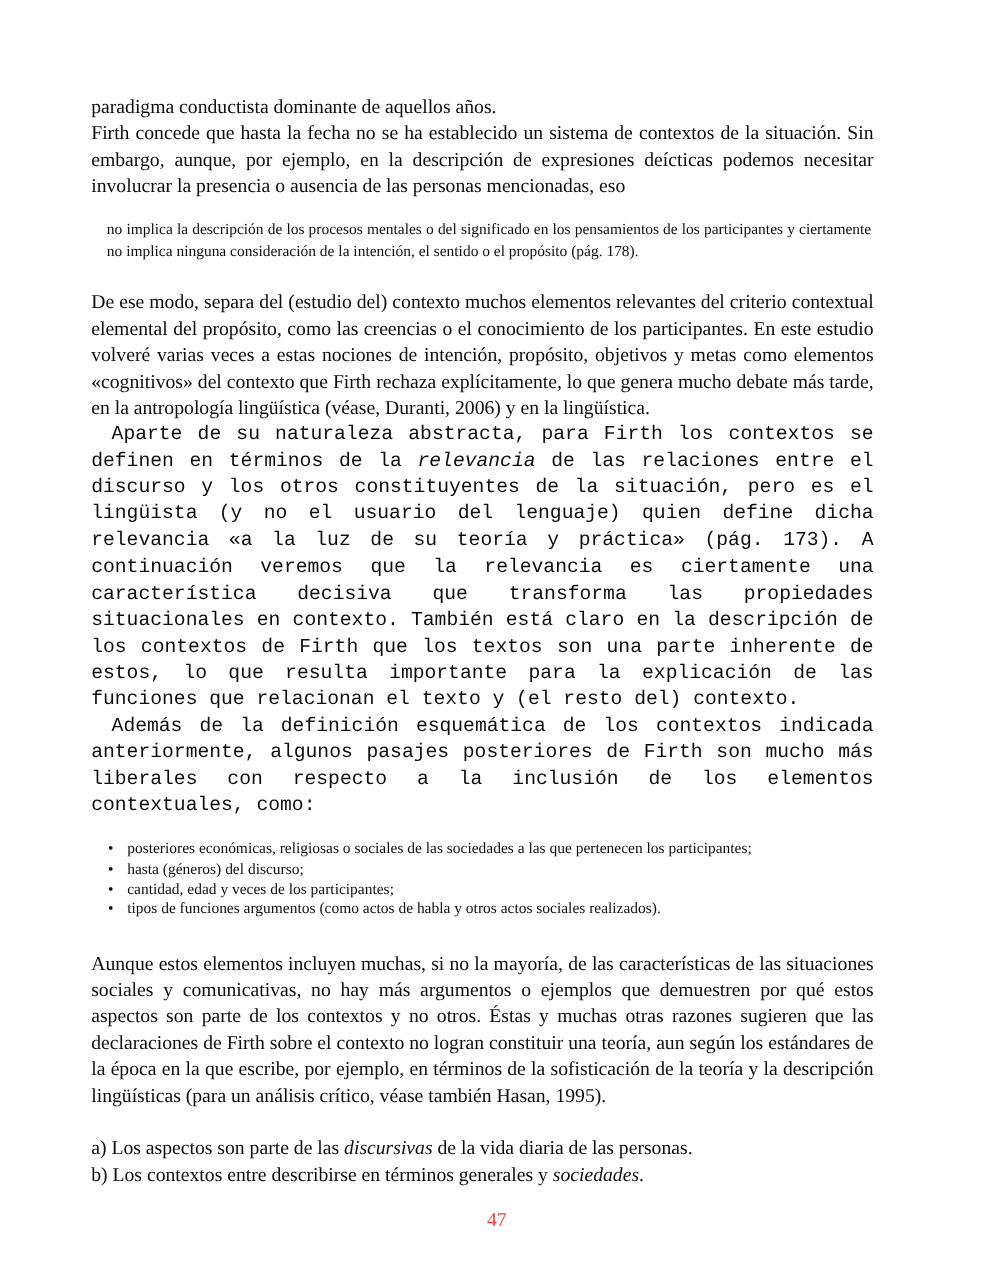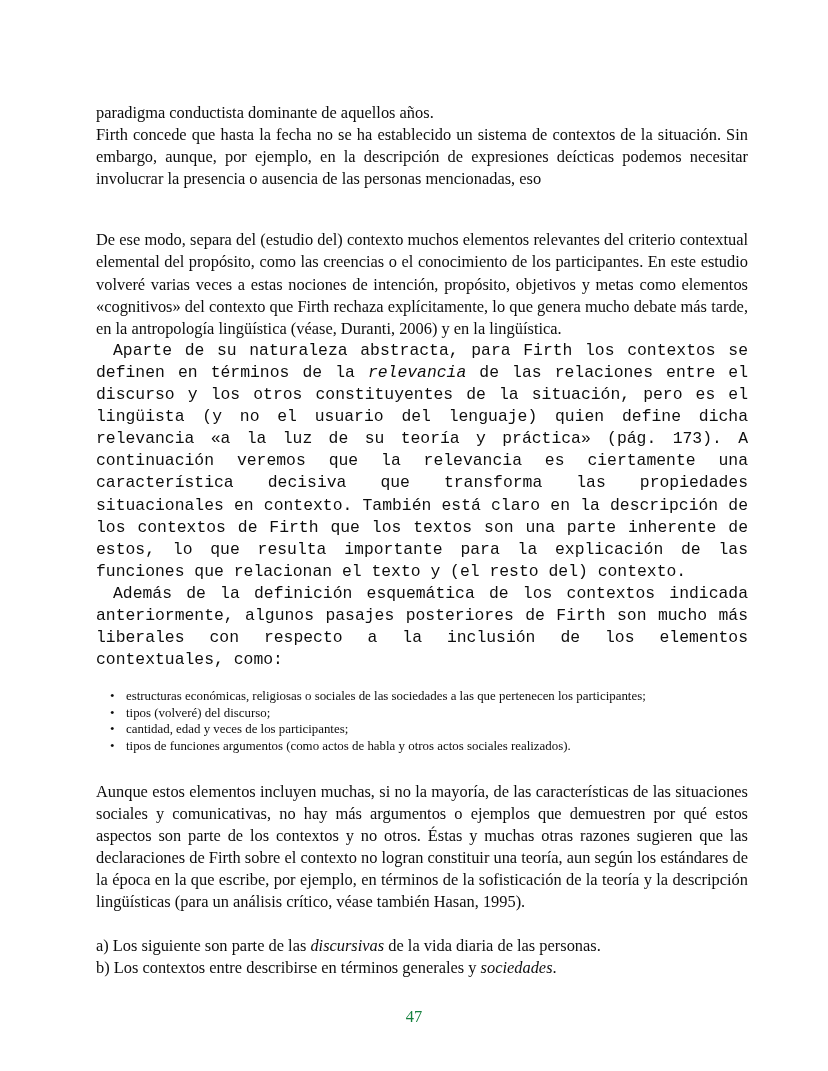--- a/index.html
+++ b/index.html
@@ -18,24 +18,23 @@
   .page {
     position: absolute;
     left: 0;
     top: 0;
     width: 828px;
     height: 1071px;
     background: #ffffff;
   }
   .content {
     position: absolute;
-    left: 96px;
+    left: 76px;
     top: 78px;
     width: 652px;
-    margin-top: 24px;
   }
   p.body-par {
     margin: 0;
     font-size: 16.4px;
     line-height: 22.1px;
     text-align: justify;
     text-justify: inter-word;
     hyphens: none;
   }
   p.body-par.indent {
@@ -87,62 +86,63 @@
     text-align: left;
   }
   .page-number {
     position: absolute;
     left: 0;
     top: 1006px;
     width: 828px;
     text-align: center;
     font-size: 16.4px;
     line-height: 22px;
-    color: #15803d;
+    color: #ef4444;
   }
 </style>
 </head>
 <body>
 
 <div class="page">
 
   <div class="content">
 
     <p class="body-par no-justify">paradigma conductista dominante de aquellos años.</p>
 
     <p class="body-par">Firth concede que hasta la fecha no se ha establecido un sistema de contextos de la situación. Sin embargo, aunque, por ejemplo, en la descripción de expresiones deícticas podemos necesitar involucrar la presencia o ausencia de las personas mencionadas, eso</p>
 
     <div class="gap-md"></div>
 
+    <p class="quote-block">no implica la descripción de los procesos mentales o del significado en los pensamientos de los participantes y ciertamente no implica ninguna consideración de la intención, el sentido o el propósito (pág. 178).</p>
 
     <div class="gap-lg"></div>
 
     <p class="body-par">De ese modo, separa del (estudio del) contexto muchos elementos relevantes del criterio contextual elemental del propósito, como las creencias o el conocimiento de los participantes. En este estudio volveré varias veces a estas nociones de intención, propósito, objetivos y metas como elementos «cognitivos» del contexto que Firth rechaza explícitamente, lo que genera mucho debate más tarde, en la antropología lingüística (véase, Duranti, 2006) y en la lingüística.</p>
 
     <p class="body-par indent"><span>Aparte de su naturaleza abstracta, para Firth los contextos se definen en términos de la </span><em>relevancia</em><span> de las relaciones entre el discurso y los otros constituyentes de la situación, pero es el lingüista (y no el usuario del lenguaje) quien define dicha relevancia «a la luz de su teoría y práctica» (pág. 173). A continuación veremos que la relevancia es ciertamente una característica decisiva que transforma las propiedades situacionales en contexto. También está claro en la descripción de los contextos de Firth que los textos son una parte inherente de estos, lo que resulta importante para la explicación de las funciones que relacionan el texto y (el resto del) contexto.</span></p>
 
     <p class="body-par indent">Además de la definición esquemática de los contextos indicada anteriormente, algunos pasajes posteriores de Firth son mucho más liberales con respecto a la inclusión de los elementos contextuales, como:</p>
 
     <div class="gap-md"></div>
 
     <ul class="bullets">
-      <li><span class="bullet-mark">•</span><span>estructuras económicas, religiosas o sociales de las sociedades a las que pertenecen los participantes;</span></li>
-      <li><span class="bullet-mark">•</span><span>tipos (volveré) del discurso;</span></li>
+      <li><span class="bullet-mark">•</span><span>posteriores económicas, religiosas o sociales de las sociedades a las que pertenecen los participantes;</span></li>
+      <li><span class="bullet-mark">•</span><span>hasta (géneros) del discurso;</span></li>
       <li><span class="bullet-mark">•</span><span>cantidad, edad y veces de los participantes;</span></li>
       <li><span class="bullet-mark">•</span><span>tipos de funciones argumentos (como actos de habla y otros actos sociales realizados).</span></li>
     </ul>
 
     <div class="gap-xl"></div>
 
     <p class="body-par">Aunque estos elementos incluyen muchas, si no la mayoría, de las características de las situaciones sociales y comunicativas, no hay más argumentos o ejemplos que demuestren por qué estos aspectos son parte de los contextos y no otros. Éstas y muchas otras razones sugieren que las declaraciones de Firth sobre el contexto no logran constituir una teoría, aun según los estándares de la época en la que escribe, por ejemplo, en términos de la sofisticación de la teoría y la descripción lingüísticas (para un análisis crítico, véase también Hasan, 1995).</p>
 
 
     <div class="gap-lg"></div>
 
-    <p class="letter-line"><span>a) Los siguiente son parte de las </span><em>discursivas</em><span> de la vida diaria de las personas.</span></p>
+    <p class="letter-line"><span>a) Los aspectos son parte de las </span><em>discursivas</em><span> de la vida diaria de las personas.</span></p>
 
     <p class="letter-line"><span>b) Los contextos entre describirse en términos generales y </span><em>sociedades</em><span>.</span></p>
 
   </div>
 
   <div class="page-number">47</div>
 
 </div>
 
 </body></html>

